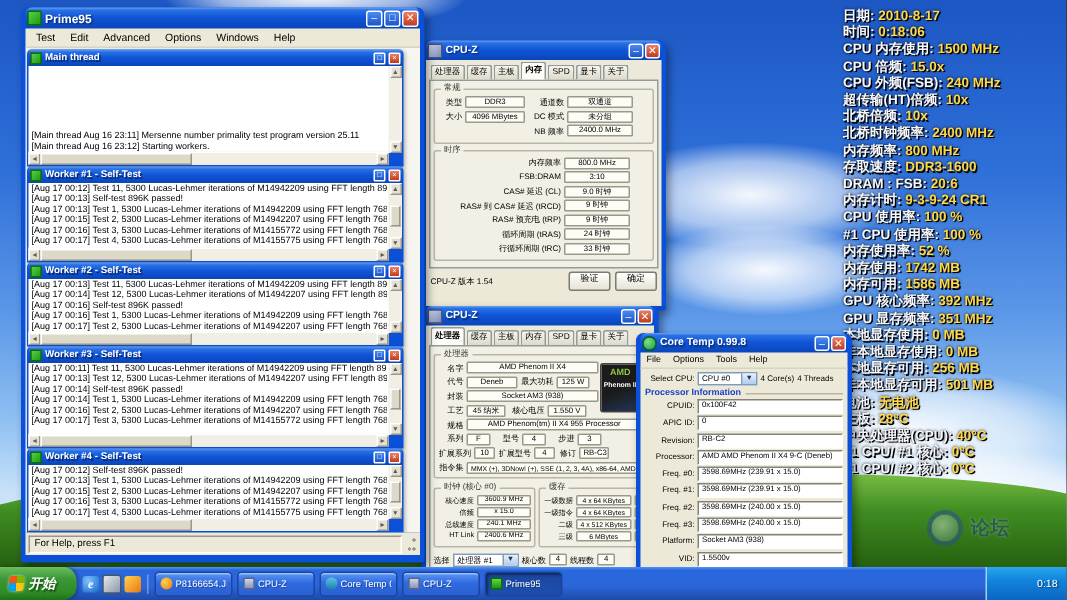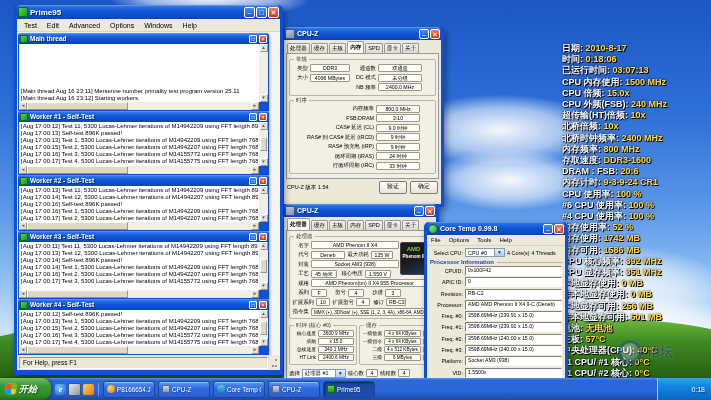--- a/index.html
+++ b/index.html
@@ -76,21 +76,21 @@
   .ctbody{background:#ece9d8;padding:2px 3px;}
   .ctrow{display:flex;align-items:center;gap:2px;margin-bottom:1.3px;}
   .ctlb{width:33px;text-align:right;font-size:5.4px;color:#000;white-space:nowrap;flex:none;}
   .ctvb{flex:1;background:#fff;border:1px solid;border-color:#848276 #fff #fff #848276;height:8px;font-size:5.2px;line-height:7px;padding:0 2px;color:#000;white-space:nowrap;overflow:hidden;}
   .ctsection{font-size:6px;font-weight:bold;color:#1a3fc4;margin:2px 0 1px;display:flex;align-items:center;}
   .ctsection .rule{flex:1;height:1px;background:#b8b5a6;margin-left:3px;}
   .combo{display:flex;align-items:center;background:#fff;border:1px solid #7f9db9;height:9px;width:40px;box-sizing:border-box;}
   .combo .cval{flex:1;font-size:5.4px;padding-left:2px;color:#000;white-space:nowrap;overflow:hidden;}
   .combo .carr{width:9px;height:7px;background:linear-gradient(#e8f0fb,#aecbf0);border-left:1px solid #7f9db9;font-size:5px;line-height:7px;text-align:center;color:#234;}
   
-  .osd{position:absolute;left:562px;top:5px;width:148px;z-index:3;margin-top:38px;}
+  .osd{position:absolute;left:562px;top:5px;width:148px;z-index:3;}
   .osd-line{font-size:9px;line-height:11.2px;font-weight:bold;white-space:nowrap;
     text-shadow:1px 1px 0 #000,0 0 2px #000;}
   .osd-l{color:#f5f8ff;}
   .osd-l::after{content:": ";}
   .osd-v{color:#ffd84a;}
   
   .wm{position:absolute;left:618px;top:340px;z-index:4;display:flex;align-items:center;gap:5px;opacity:.55;}
   .wmcircle{width:24px;height:24px;border-radius:50%;border:3px solid #2b4f8e;box-sizing:border-box;
     background:radial-gradient(circle at 40% 40%,rgba(255,255,255,.7),rgba(70,110,170,.4));}
   .wmtext{font-size:13px;font-weight:bold;color:#1d3f7c;text-shadow:0 0 2px rgba(255,255,255,.6);}
@@ -135,21 +135,20 @@
   <div class="cloud" style="left:470px;top:245px;width:260px;height:90px;"></div>
   <div class="cloud" style="left:560px;top:300px;width:200px;height:70px;"></div>
   <div class="hill"></div>
 
   <div class="osd">
 
       <div class="osd-line"><span class="osd-l">日期</span><span class="osd-v">2010-8-17</span></div>
 
       <div class="osd-line"><span class="osd-l">时间</span><span class="osd-v">0:18:06</span></div>
 
-      <div class="osd-line"><span class="osd-l">已运行时间</span><span class="osd-v">03:07:13</span></div>
 
       <div class="osd-line"><span class="osd-l">CPU 内存使用</span><span class="osd-v">1500 MHz</span></div>
 
       <div class="osd-line"><span class="osd-l">CPU 倍频</span><span class="osd-v">15.0x</span></div>
 
       <div class="osd-line"><span class="osd-l">CPU 外频(FSB)</span><span class="osd-v">240 MHz</span></div>
 
       <div class="osd-line"><span class="osd-l">超传输(HT)倍频</span><span class="osd-v">10x</span></div>
 
 
@@ -160,25 +159,24 @@
       <div class="osd-line"><span class="osd-l">内存频率</span><span class="osd-v">800 MHz</span></div>
 
       <div class="osd-line"><span class="osd-l">存取速度</span><span class="osd-v">DDR3-1600</span></div>
 
       <div class="osd-line"><span class="osd-l">DRAM : FSB</span><span class="osd-v">20:6</span></div>
 
       <div class="osd-line"><span class="osd-l">内存计时</span><span class="osd-v">9-3-9-24 CR1</span></div>
 
       <div class="osd-line"><span class="osd-l">CPU 使用率</span><span class="osd-v">100 %</span></div>
 
-      <div class="osd-line"><span class="osd-l">#6 CPU 使用率</span><span class="osd-v">100 %</span></div>
-
-
-
-      <div class="osd-line"><span class="osd-l">#4 CPU 使用率</span><span class="osd-v">100 %</span></div>
+      <div class="osd-line"><span class="osd-l">#1 CPU 使用率</span><span class="osd-v">100 %</span></div>
+
+
+
 
       <div class="osd-line"><span class="osd-l">内存使用率</span><span class="osd-v">52 %</span></div>
 
       <div class="osd-line"><span class="osd-l">内存使用</span><span class="osd-v">1742 MB</span></div>
 
       <div class="osd-line"><span class="osd-l">内存可用</span><span class="osd-v">1586 MB</span></div>
 
       <div class="osd-line"><span class="osd-l">GPU 核心频率</span><span class="osd-v">392 MHz</span></div>
 
       <div class="osd-line"><span class="osd-l">GPU 显存频率</span><span class="osd-v">351 MHz</span></div>
@@ -186,21 +184,21 @@
       <div class="osd-line"><span class="osd-l">本地显存使用</span><span class="osd-v">0 MB</span></div>
 
       <div class="osd-line"><span class="osd-l">非本地显存使用</span><span class="osd-v">0 MB</span></div>
 
       <div class="osd-line"><span class="osd-l">本地显存可用</span><span class="osd-v">256 MB</span></div>
 
       <div class="osd-line"><span class="osd-l">非本地显存可用</span><span class="osd-v">501 MB</span></div>
 
       <div class="osd-line"><span class="osd-l">电池</span><span class="osd-v">无电池</span></div>
 
-      <div class="osd-line"><span class="osd-l">主板</span><span class="osd-v">57°C</span></div>
+      <div class="osd-line"><span class="osd-l">主板</span><span class="osd-v">28°C</span></div>
 
       <div class="osd-line"><span class="osd-l">中央处理器(CPU)</span><span class="osd-v">40°C</span></div>
 
       <div class="osd-line"><span class="osd-l">#1 CPU/ #1 核心</span><span class="osd-v">0°C</span></div>
 
       <div class="osd-line"><span class="osd-l">#1 CPU/ #2 核心</span><span class="osd-v">0°C</span></div>
     </div>
 
   <div class="wm">
     <div class="wmcircle"></div>

